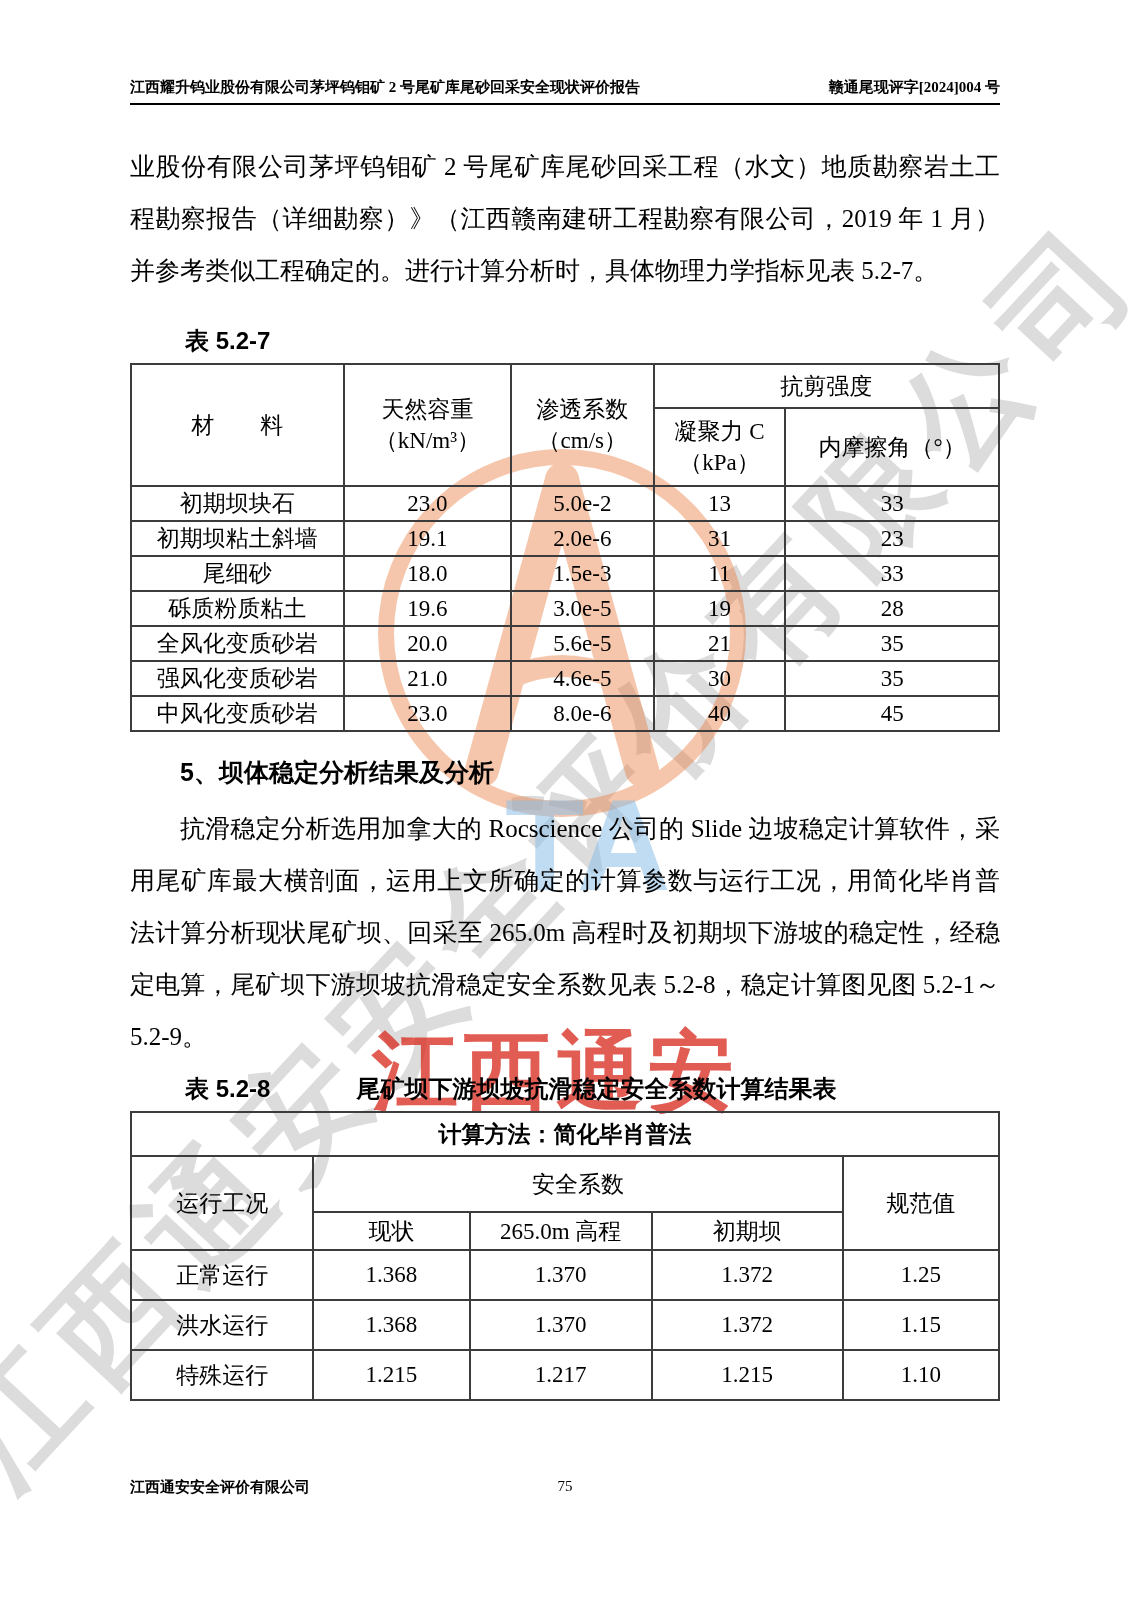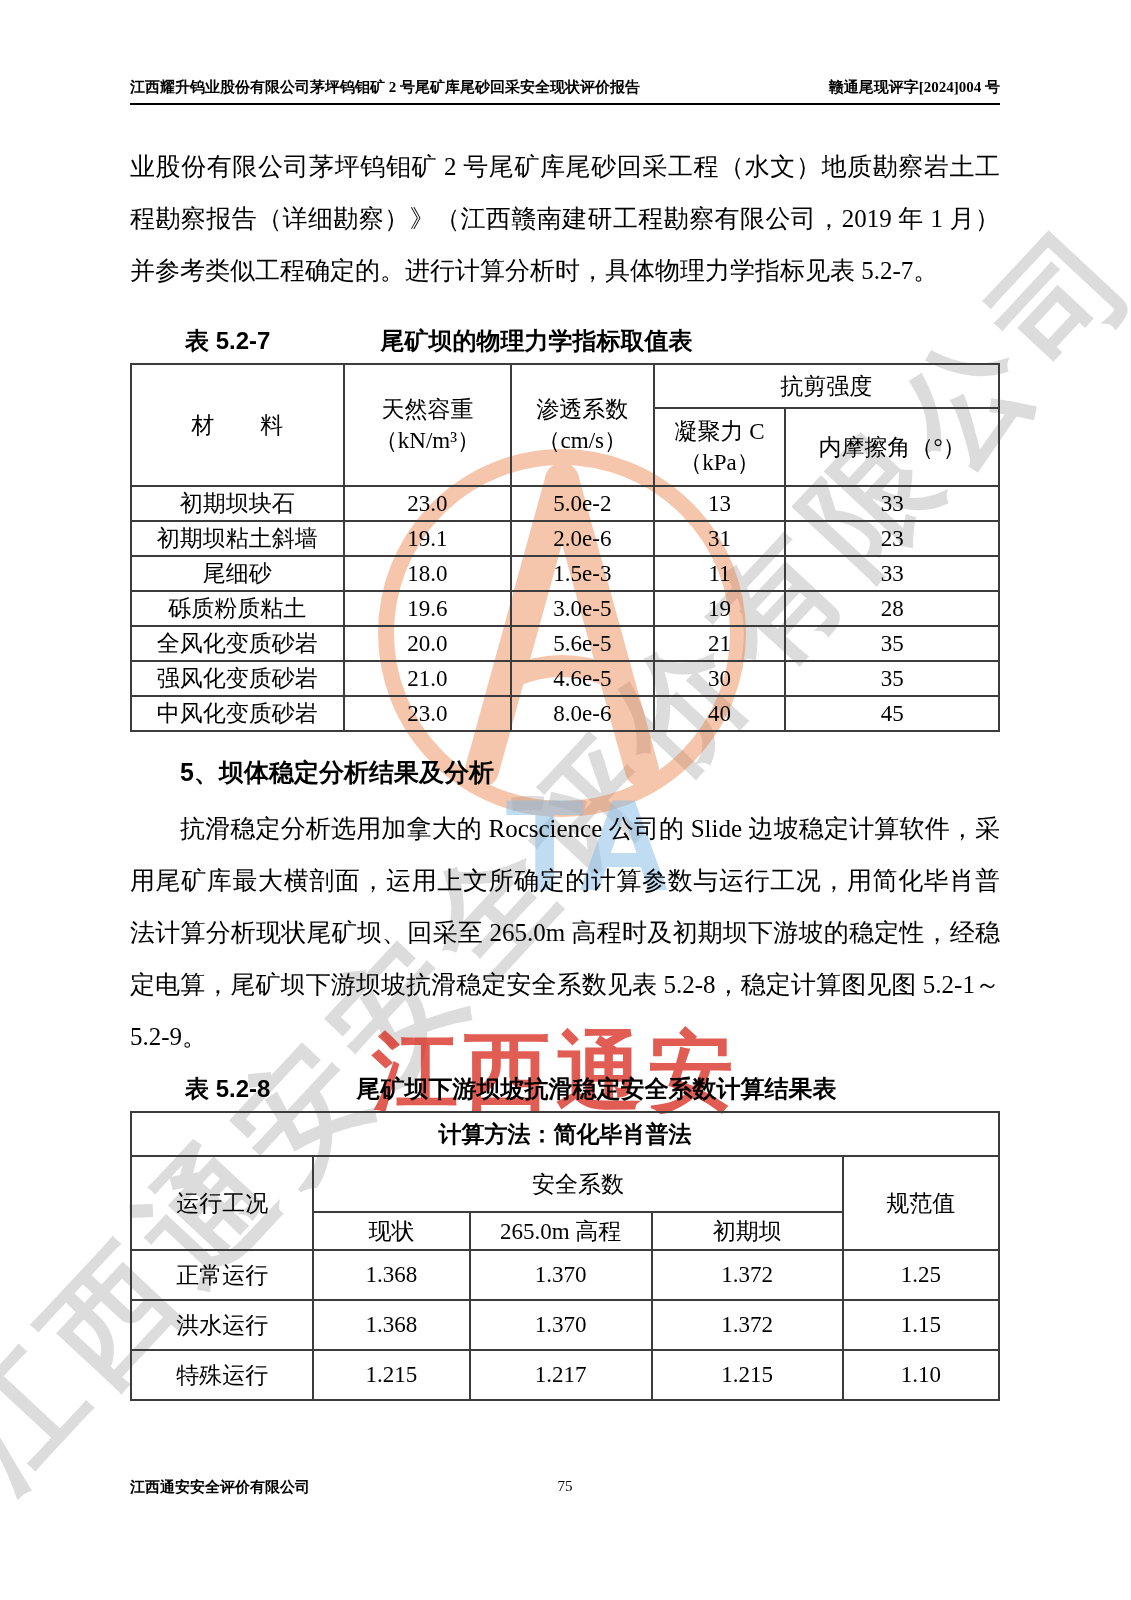--- a/index.html
+++ b/index.html
@@ -112,21 +112,20 @@
 
     <div class="doc-header">
       <span>江西耀升钨业股份有限公司茅坪钨钼矿 2 号尾矿库尾砂回采安全现状评价报告</span>
       <span>赣通尾现评字[2024]004 号</span>
     </div>
 
     <div class="para para-1">业股份有限公司茅坪钨钼矿 2 号尾矿库尾砂回采工程（水文）地质勘察岩土工程勘察报告（详细勘察）》（江西赣南建研工程勘察有限公司，2019 年 1 月）并参考类似工程确定的。进行计算分析时，具体物理力学指标见表 5.2-7。</div>
 
     <div class="tbl-caption cap-1">
       <span>表 5.2-7</span>
-      <span>尾矿坝的物理力学指标取值表</span>
     </div>
 
     <table class="tbl tbl1">
       <colgroup>
         <col style="width:24.5%">
           <col style="width:19.3%">
           <col style="width:16.4%">
           <col style="width:15.2%">
           <col style="width:24.6%">
       </colgroup>

